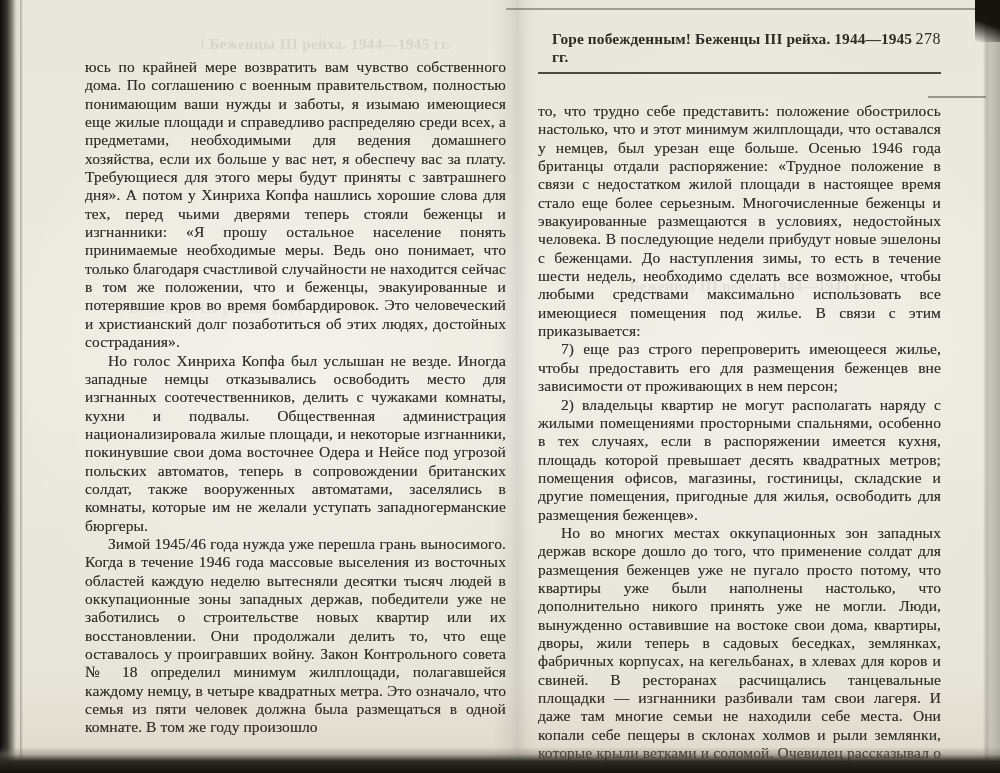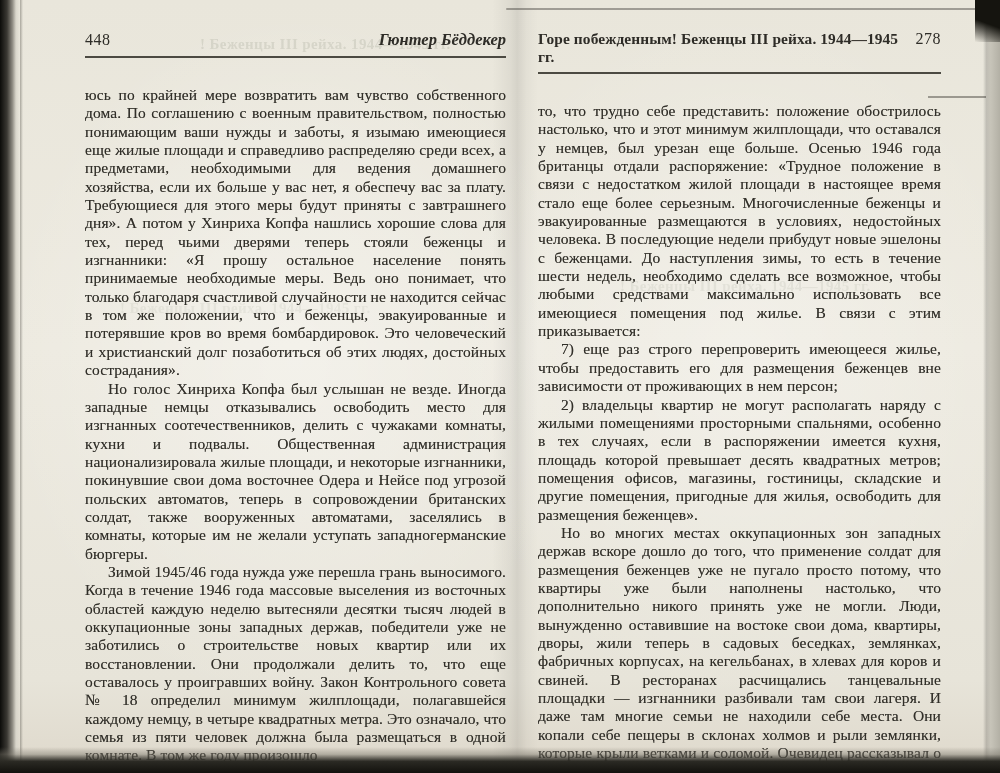--- a/index.html
+++ b/index.html
@@ -67,21 +67,21 @@
   .page.right{left:538px;width:403px;}
   .page-header{
     display:flex;justify-content:space-between;align-items:baseline;
     font-size:16px;
     padding-bottom:6px;
     border-bottom:2px solid #4c4a42;
   }
   .page-header .pagenum{font-weight:normal;letter-spacing:0.5px;}
   .page-header .running{font-weight:bold;}
   .page-header .running.italic{font-style:italic;font-size:16.5px;}
-  .page-header .running.title{font-size:15.4px;letter-spacing:0.1px;}
+  .page-header .running.title{font-size:15.4px;letter-spacing:0.1px;margin-left:14px;}
   .page-body{
     margin-top:28px;
     font-size:15.5px;line-height:18.35px;
     text-align:justify;
     letter-spacing:0.1px;
     color:#312f29;
     text-shadow:0 0 0.5px rgba(49,47,41,0.55);
   }
   .page-body p{margin:0;}
   .page-body p.ind{text-indent:23px;}
@@ -91,24 +91,20 @@
 
 <div class="scan">
 
   <div class="spine"></div>
 
   <span class="show-through st-1">! Беженцы III рейха. 1944—1945 гг.</span>
   <span class="show-through st-2">! Беженцы III рейха. 1944—1945 гг.</span>
   <span class="show-through st-3">! Беженцы III рейха. 1944—1945 гг.</span>
 
   <div class="page left">
-    <div class="page-header">
-      <span class="pagenum">448</span>
-      <span class="running italic">Гюнтер Бёддекер</span>
-    </div>
     <div class="page-body">
       <p>юсь по крайней мере возвратить вам чувство собственного дома. По соглашению с военным правительством, полностью понимающим ваши нужды и заботы, я изымаю имеющиеся еще жилые площади и справедливо распределяю среди всех, а предметами, необходимыми для ведения домашнего хозяйства, если их больше у вас нет, я обеспечу вас за плату. Требующиеся для этого меры будут приняты с завтрашнего дня». А потом у Хинриха Копфа нашлись хорошие слова для тех, перед чьими дверями теперь стояли беженцы и изгнанники: «Я прошу остальное население понять принимаемые необходимые меры. Ведь оно понимает, что только благодаря счастливой случайности не находится сейчас в том же положении, что и беженцы, эвакуированные и потерявшие кров во время бомбардировок. Это человеческий и христианский долг позаботиться об этих людях, достойных сострадания».</p>
       <p class="ind">Но голос Хинриха Копфа был услышан не везде. Иногда западные немцы отказывались освободить место для изгнанных соотечественников, делить с чужаками комнаты, кухни и подвалы. Общественная администрация национализировала жилые площади, и некоторые изгнанники, покинувшие свои дома восточнее Одера и Нейсе под угрозой польских автоматов, теперь в сопровождении британских солдат, также вооруженных автоматами, заселялись в комнаты, которые им не желали уступать западногерманские бюргеры.</p>
       <p class="ind">Зимой 1945/46 года нужда уже перешла грань выносимого. Когда в течение 1946 года массовые выселения из восточных областей каждую неделю вытесняли десятки тысяч людей в оккупационные зоны западных держав, победители уже не заботились о строительстве новых квартир или их восстановлении. Они продолжали делить то, что еще оставалось у проигравших войну. Закон Контрольного совета № 18 определил минимум жилплощади, полагавшейся каждому немцу, в четыре квадратных метра. Это означало, что семья из пяти человек должна была размещаться в одной комнате. В том же году произошло</p>
     </div>
   </div>
 
   <div class="page right">
     <div class="page-header">
       <span class="running title">Горе побежденным! Беженцы III рейха. 1944—1945 гг.</span>

